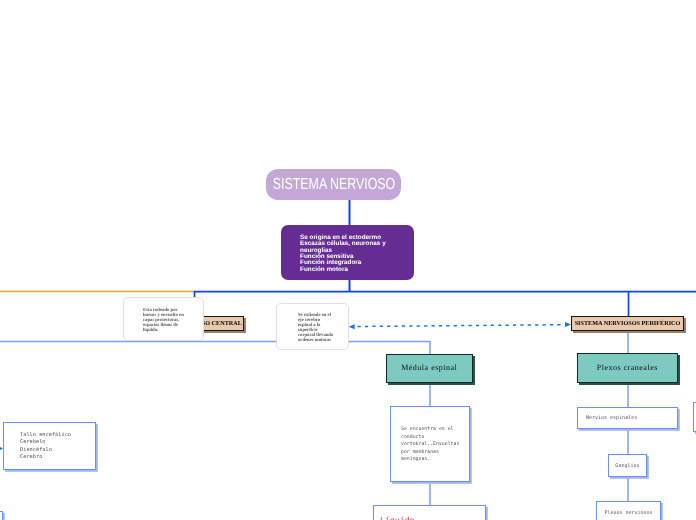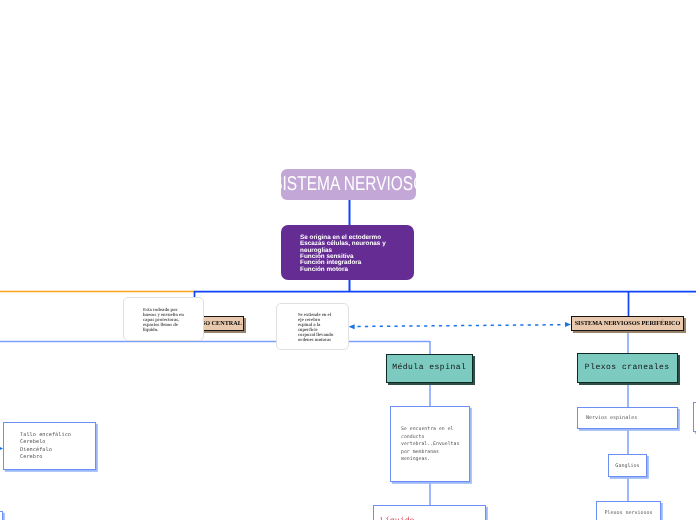--- a/index.html
+++ b/index.html
@@ -2,22 +2,22 @@
 <html><head>
 <meta charset="utf-8">
 <style>
   html,body{margin:0;padding:0;}
   body{-webkit-font-smoothing:antialiased;text-rendering:geometricPrecision;width:696px;height:520px;background:#ffffff;overflow:hidden;
        font-family:"Liberation Sans",sans-serif;position:relative;}
   #canvas{position:absolute;left:0;top:0;width:696px;height:520px;}
   .node{position:absolute;box-sizing:border-box;}
 
   
-  .n-root{left:281px;top:169px;width:135px;height:31px;background:#c3a7d6;
-    border-radius:6px;color:#ffffff;font-size:20px;display:flex;
+  .n-root{left:266px;top:169px;width:135px;height:31px;background:#c3a7d6;
+    border-radius:12px;color:#ffffff;font-size:16px;display:flex;
     align-items:center;justify-content:center;letter-spacing:0px;white-space:nowrap;}
   .n-root > span{display:inline-block;transform:scaleX(0.775);transform-origin:center;}
 
   
   .n-purple{white-space:pre-line;left:281px;top:225px;width:133px;height:55px;background:#652d93;
     border-radius:7px;color:#ffffff;font-weight:bold;font-size:6.35px;
     padding:10px 0 0 19px;line-height:6.35px;}
 
   
   .beige{background:#e8c9ad;border:1.4px solid #171310;
@@ -31,21 +31,21 @@
   .note{background:#fff;border:1px solid #e0e0e0;border-radius:5px;
     color:#5a5a5a;font-family:"Liberation Serif",serif;font-size:4.7px;
     line-height:5.1px;font-weight:bold;}
   .n-note1{left:123px;top:297px;width:81px;height:44px;padding:10px 0 0 19px;}
   .n-note1 span{display:block;width:43px;}
   .n-note2{left:276px;top:303px;width:73px;height:47px;padding:9px 0 0 21px;}
   .n-note2 span{display:block;width:36px;}
 
   
   .teal{background:#7ccac0;border:1.5px solid #0d2b24;box-shadow:2px 2px 0 #2f4f47;
-    color:#111;font-family:Liberation Mono, monospace;font-size:8px;
+    color:#111;font-family:Liberation Serif, serif;font-size:8px;
     display:flex;align-items:center;justify-content:center;letter-spacing:.5px;
     padding-right:.5px;line-height:26px;}
   .n-medula{left:386px;top:353.5px;width:87px;height:29.5px;}
   .n-craneales{left:577px;top:353px;width:101px;height:29.5px;}
 
   
   .blue{background:#fff;border:1px solid #6b8ff4;box-shadow:1.8px 1.8px 0 #9cb8f8;
     color:#555;font-family:"DejaVu Sans Mono",monospace;font-size:4.85px;}
   .n-tallo{white-space:pre-line;left:3px;top:422px;width:93px;height:48px;padding:9px 0 0 16px;line-height:7.4px;font-size:5.3px;}
   .n-conducto{left:390px;top:406px;width:80px;height:76px;padding:19px 0 0 10px;line-height:7.6px;}

